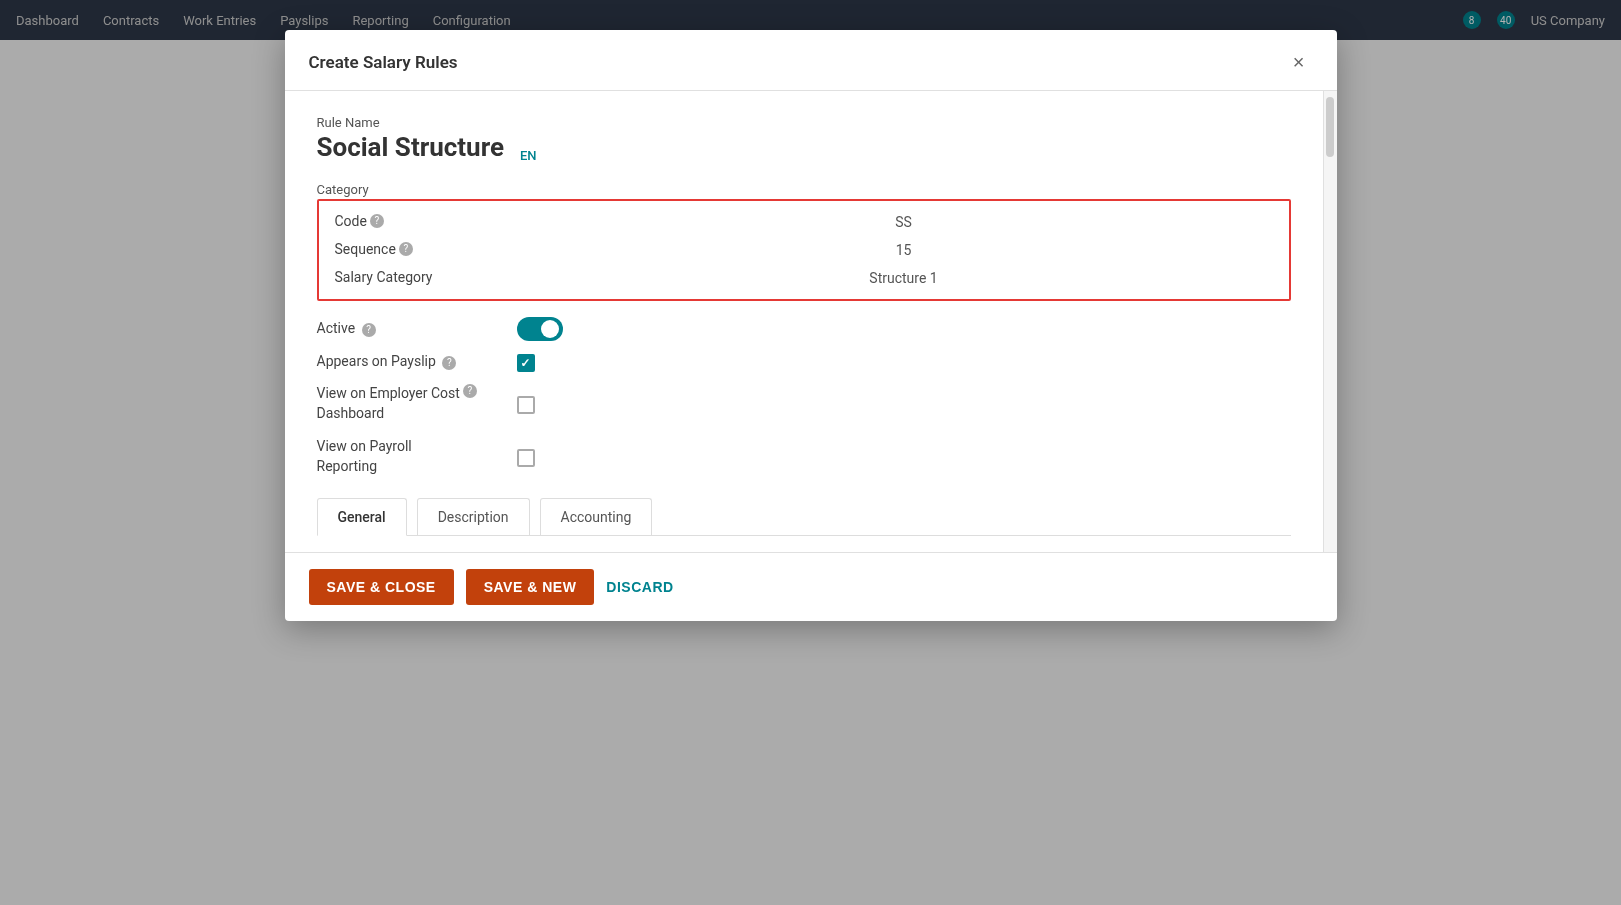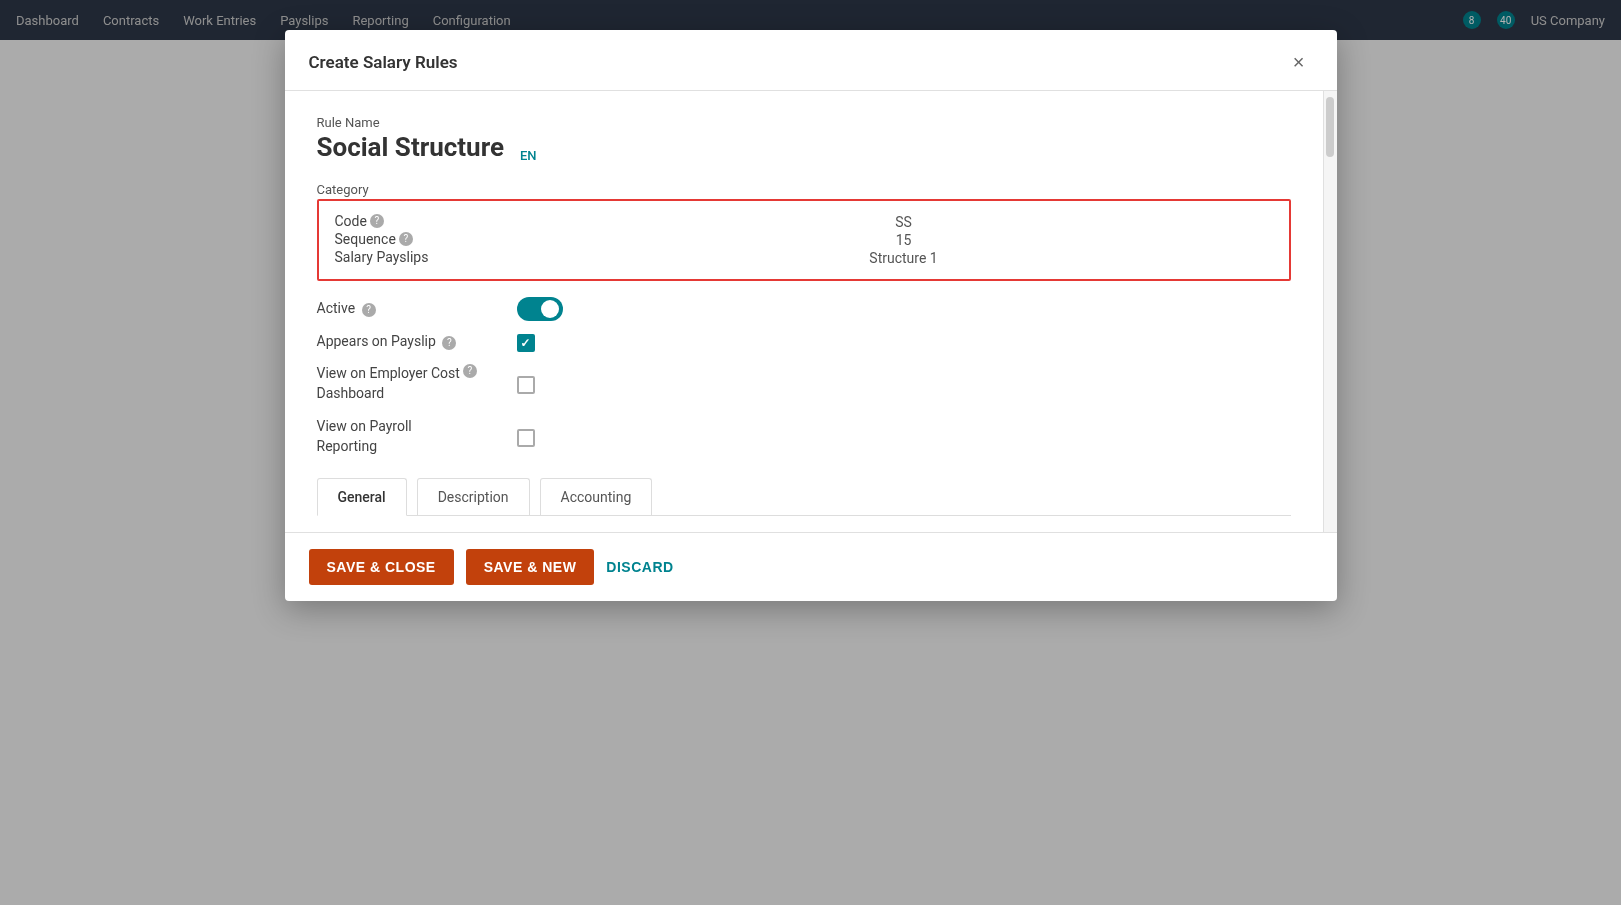--- a/index.html
+++ b/index.html
@@ -189,20 +189,21 @@
     }
 
     
     .bordered-section {
       border: 2px solid #e53935;
       border-radius: 2px;
       padding: 12px 16px;
       margin-bottom: 16px;
       display: grid;
       grid-template-columns: 200px 1fr;
+      row-gap: 10px;
       align-items: center;
     }
 
     .bordered-section .field-label {
       font-size: 14px;
       color: #444;
       display: flex;
       align-items: center;
     }
 
@@ -396,21 +397,21 @@
           <span class="help-icon">?</span>
         </div>
         <div class="field-text">SS</div>
 
         <div class="field-label">
           <span>Sequence</span>
           <span class="help-icon">?</span>
         </div>
         <div class="field-text">15</div>
 
-        <div class="field-label">Salary Payslips</div>
+        <div class="field-label">Salary Category</div>
         <div class="field-text">Structure 1</div>
       </div>
 
       <div class="checkbox-row">
         <div class="field-label">
           <span>Active</span>
           <span class="help-icon">?</span>
         </div>
         <label class="toggle">
           <input type="checkbox" checked="" style="">

